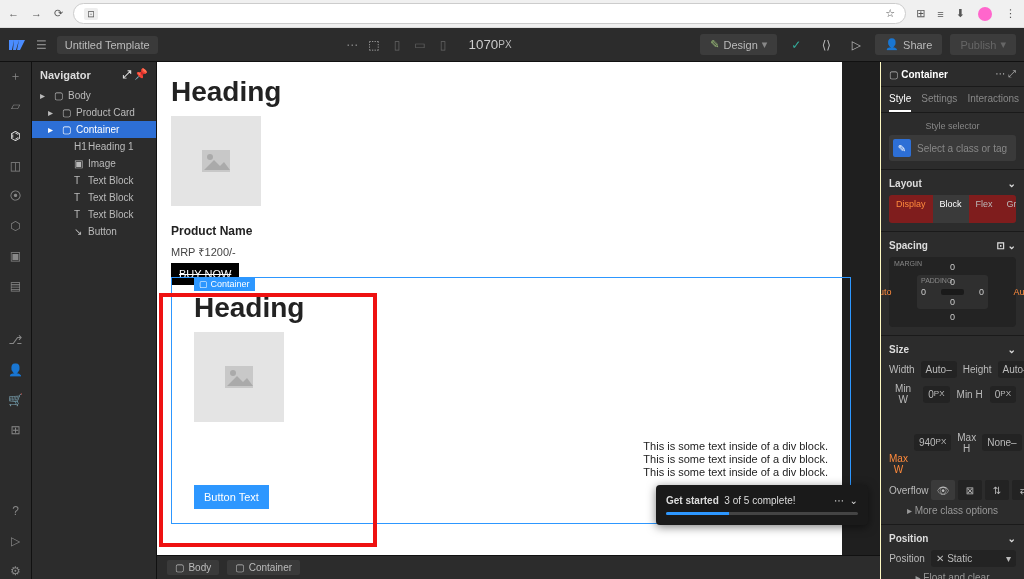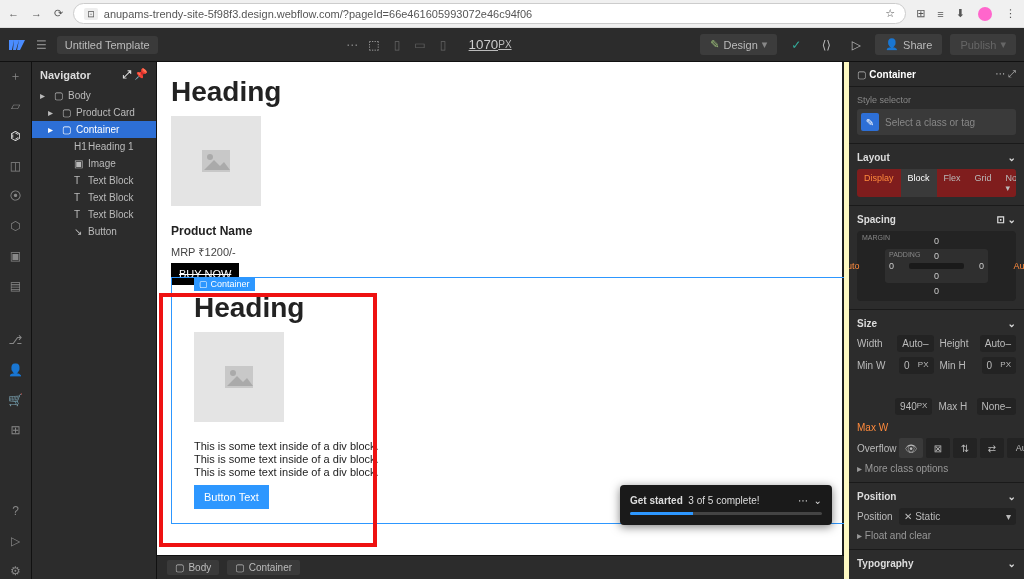--- a/index.html
+++ b/index.html
@@ -10,21 +10,21 @@
 .browser-bar .nav-icons { display: flex; gap: 12px; }
 .addr { flex: 1; background: #fff; border: 1px solid #ccc; border-radius: 12px; padding: 3px 10px; display: flex; align-items: center; gap: 6px; }
 .right-icons { display: flex; gap: 12px; align-items: center; }
 
 
 .topbar { height: 34px; background: #2c2c2c; display: flex; align-items: center; padding: 0 8px; gap: 10px; border-bottom: 1px solid #111; }
 .wf-logo { width: 18px; height: 18px; display: flex; align-items: center; justify-content: center; }
 .template-name { background: #3a3a3a; padding: 3px 8px; border-radius: 3px; font-size: 11px; }
 .topbar .spacer { flex: 1; }
 .topbar .device-icons { display: flex; gap: 14px; align-items: center; }
-.vp { display: flex; gap: 0; align-items: center; font-size: 10px; text-decoration: underline; }
+.vp { display: flex; gap: 0; align-items: center; font-size: 10px; }
 .vp input { width: 38px; background: transparent; border: none; color: #ccc; text-align: right; }
 .btn-grey { background: #3c3c3c; padding: 4px 10px; border-radius: 3px; font-size: 11px; display: flex; gap: 4px; align-items: center; }
 .top-right { display: flex; gap: 8px; align-items: center; }
 .top-right .ico { width: 22px; display: flex; justify-content: center; }
 
 
 .main { display: flex; height: 517px; }
 
 
 .rail { width: 32px; background: #2c2c2c; display: flex; flex-direction: column; align-items: center; padding-top: 6px; gap: 14px; border-right: 1px solid #111; }
@@ -46,30 +46,30 @@
 .page { position: absolute; left: 0; top: 0; width: 685px; height: 100%; background: #fff; color: #333; padding: 14px; }
 .h1 { font-size: 28px; font-weight: 700; color: #222; margin-bottom: 8px; }
 .placeholder { width: 90px; height: 90px; background: #e4e4e4; display: flex; align-items: center; justify-content: center; margin-bottom: 18px; }
 .placeholder svg { fill: #bbb; }
 .pn { font-weight: 700; font-size: 12px; color: #222; margin-bottom: 6px; }
 .mrp { font-size: 11px; color: #444; margin-bottom: 4px; }
 .disc { font-size: 11px; color: #1a8a3a; margin-bottom: 18px; }
 .buy { background: #000; color: #fff; padding: 5px 8px; font-size: 11px; display: inline-block; text-decoration: line-through; }
 .container2 { border: 1px solid #2d97ff; margin-top: -8px; padding: 14px 22px; position: relative; width: 680px; }
 .container2 .tag { position: absolute; top: -1px; left: 22px; background: #2d97ff; color: #fff; font-size: 9px; padding: 2px 5px; display: flex; gap: 3px; }
-.t { font-size: 11px; color: #222; margin-bottom: 1px; }
+.t { font-size: 11px; color: #222; margin-bottom: 1px; text-align: right; }
 .btn2 { background: #2d97ff; color: #fff; font-size: 11px; padding: 6px 10px; display: inline-block; margin-top: 6px; }
 .redbox { position: absolute; border: 4px solid #e11; pointer-events: none; }
 
 
 .breadcrumb { height: 24px; background: #2c2c2c; display: flex; align-items: center; padding: 0 10px; gap: 8px; font-size: 10px; border-top: 1px solid #111; }
 .crumb { background: #3a3a3a; padding: 2px 8px; border-radius: 2px; display: flex; gap: 4px; }
 
 
-.rpanel { width: 180px; background: #2c2c2c; border-left: 5px solid #fef9c3; font-size: 10px; overflow-y: auto; }
+.rpanel { width: 144px; background: #2c2c2c; border-left: 1px solid #fef9c3; font-size: 10px; overflow-y: auto; text-align: center; }
 .rp-head { padding: 6px 8px; display: flex; justify-content: space-between; align-items: center; border-bottom: 1px solid #1a1a1a; }
 .rp-tabs { display: flex; gap: 10px; padding: 0 8px; border-bottom: 1px solid #1a1a1a; }
 .rp-tab { padding: 6px 0; cursor: pointer; color: #888; }
 .rp-tab.active { color: #fff; border-bottom: 2px solid #fff; }
 .sec { padding: 8px; border-bottom: 1px solid #1a1a1a; }
 .sec-title { font-weight: 600; color: #ddd; margin-bottom: 6px; display: flex; justify-content: space-between; }
 .selector { background: #3a3a3a; border-radius: 3px; padding: 4px; display: flex; gap: 6px; align-items: center; }
 .selector .plus { background: #2d6fd6; width: 18px; height: 18px; border-radius: 2px; display: flex; align-items: center; justify-content: center; color: #fff; }
 .seg { display: flex; background: #7f1d1d; border-radius: 3px; overflow: hidden; font-size: 9px; }
 .seg div { padding: 4px 7px; cursor: pointer; }
@@ -102,21 +102,20 @@
 <body>
 
 <div class="browser-bar">
   <div class="nav-icons">
     <span>←</span>
     <span>→</span>
     <span>⟳</span>
   </div>
   <div class="addr">
     <span style="background:#eee;padding:1px 3px;border-radius:2px;font-size:9px;">⊡</span>
-    <span>anupams-trendy-site-5f98f3.design.webflow.com/?pageId=66e461605993072e46c94f06</span>
     <span style="flex:1"></span>
     <span>☆</span>
   </div>
   <div class="right-icons">
     <span>⊞</span>
     <span>≡</span>
     <span>⬇</span>
     <span>
         <svg width="16" height="16">
           <circle cx="8" cy="8" r="7" fill="#f6c"></circle>
@@ -287,20 +286,25 @@
       <div class="crumb">▢ <span>Body</span></div>
       <div class="crumb">▢ <span>Container</span></div>
     </div>
   </div>
 
   <div class="rpanel">
     <div class="rp-head">
       <span>▢ <b style="color:#fff;">Container</b></span>
       <span><span>⋯</span> <span>⤢</span></span>
     </div>
+    <div class="rp-tabs">
+      <div class="rp-tab active">Style</div>
+      <div class="rp-tab">Settings</div>
+      <div class="rp-tab">Interactions</div>
+    </div>
 
     <div class="sec">
       <div style="font-size:9px;color:#888;margin-bottom:4px;">Style selector</div>
       <div class="selector">
         <div class="plus">✎</div>
         <span style="color:#888;">Select a class or tag</span>
       </div>
     </div>
 
     <div class="sec">

